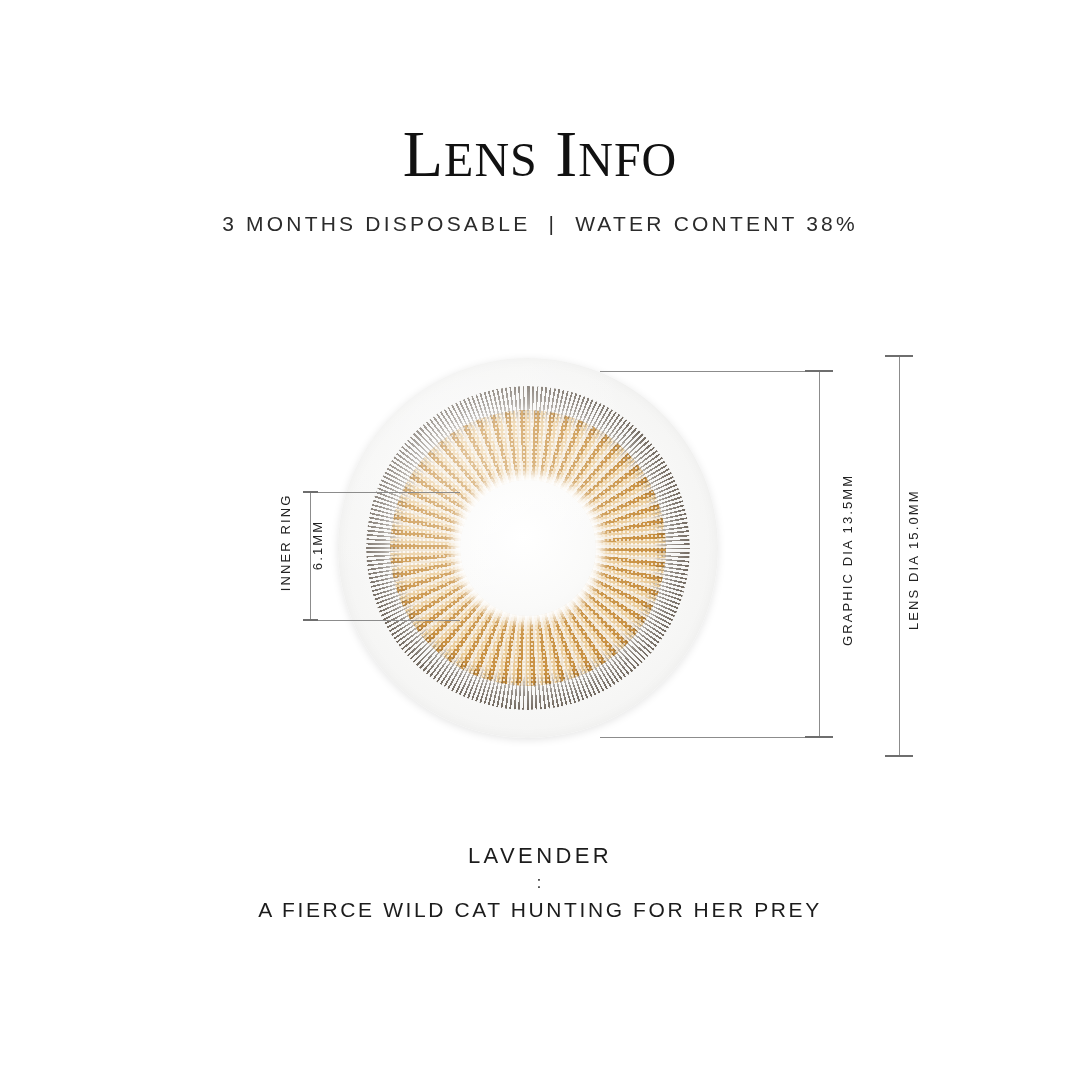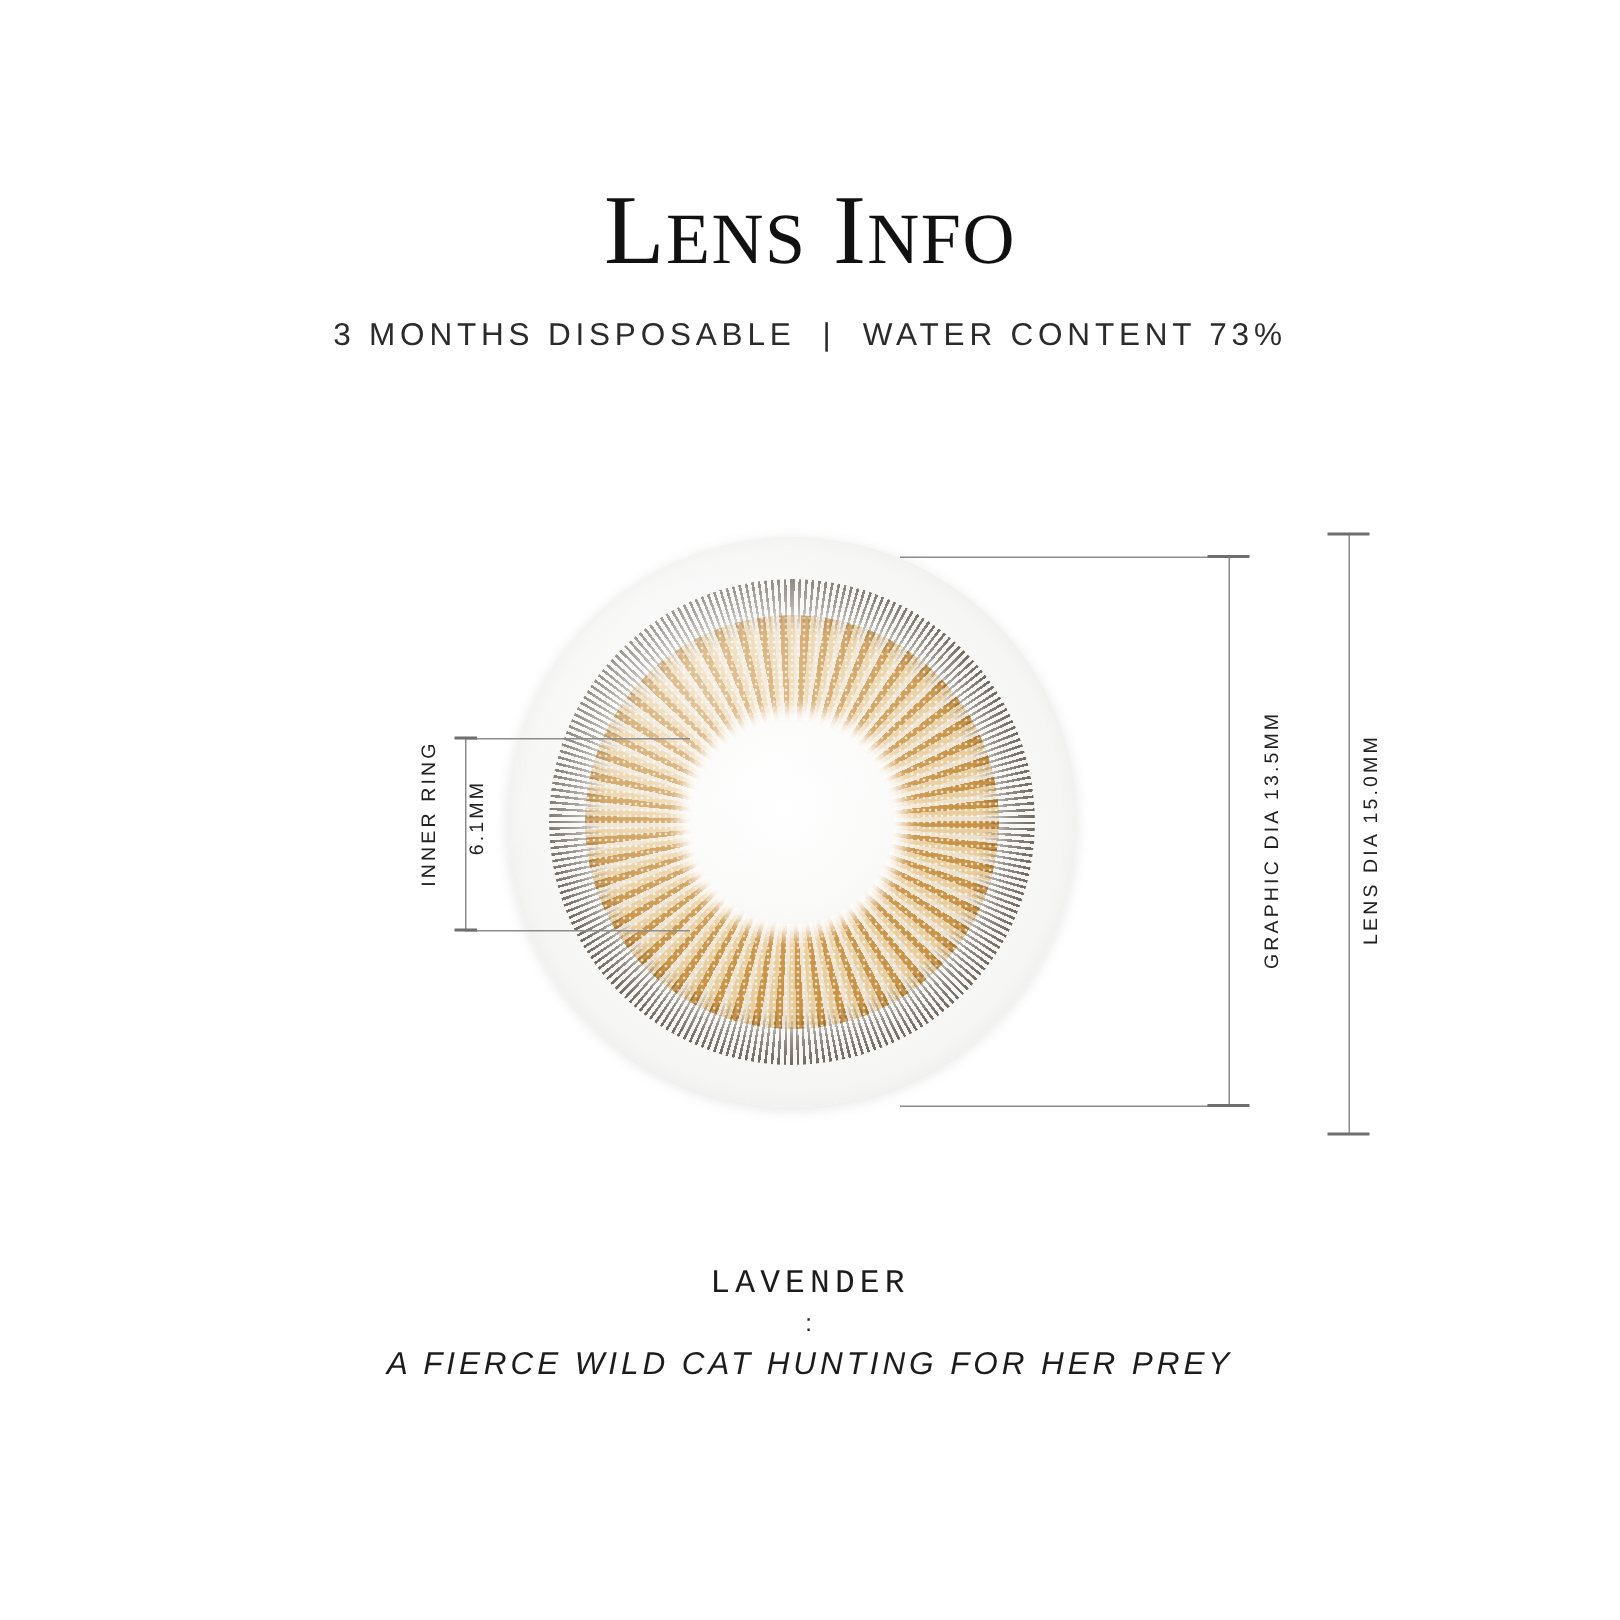--- a/index.html
+++ b/index.html
@@ -190,46 +190,44 @@
     position: absolute;
     left: 0;
     width: 1080px;
     text-align: center;
   }
   .f-name {
     top: 843px;
     font-size: 22px;
     letter-spacing: 3.4px;
     color: #1c1c1c;
-    font-family: Liberation Mono, monospace;
   }
   .f-colon {
     top: 874px;
     font-size: 16px;
     letter-spacing: 2px;
     color: #1c1c1c;
   }
   .f-tag {
     top: 898px;
     font-size: 21px;
     letter-spacing: 2.6px;
     color: #1c1c1c;
-    font-style: italic;
   }
 </style>
 </head>
 <body>
 
 <div class="page">
 
   <div class="title">
     <span><span>L</span><span class="small-caps">ENS</span> <span>I</span><span class="small-caps">NFO</span></span>
   </div>
 
-  <div class="subtitle">3 MONTHS DISPOSABLE  |  WATER CONTENT 73%</div>
+  <div class="subtitle">3 MONTHS DISPOSABLE  |  WATER CONTENT 38%</div>
 
   <div class="lens-wrap">
     <div class="lens-disc">
       <div class="ring-wash"></div>
       <div class="ring-iris"></div>
       <div class="ring-dots"></div>
       <div class="ring-lash"></div>
       <div class="pupil"></div>
       <div class="lens-sheen"></div>
     </div>

